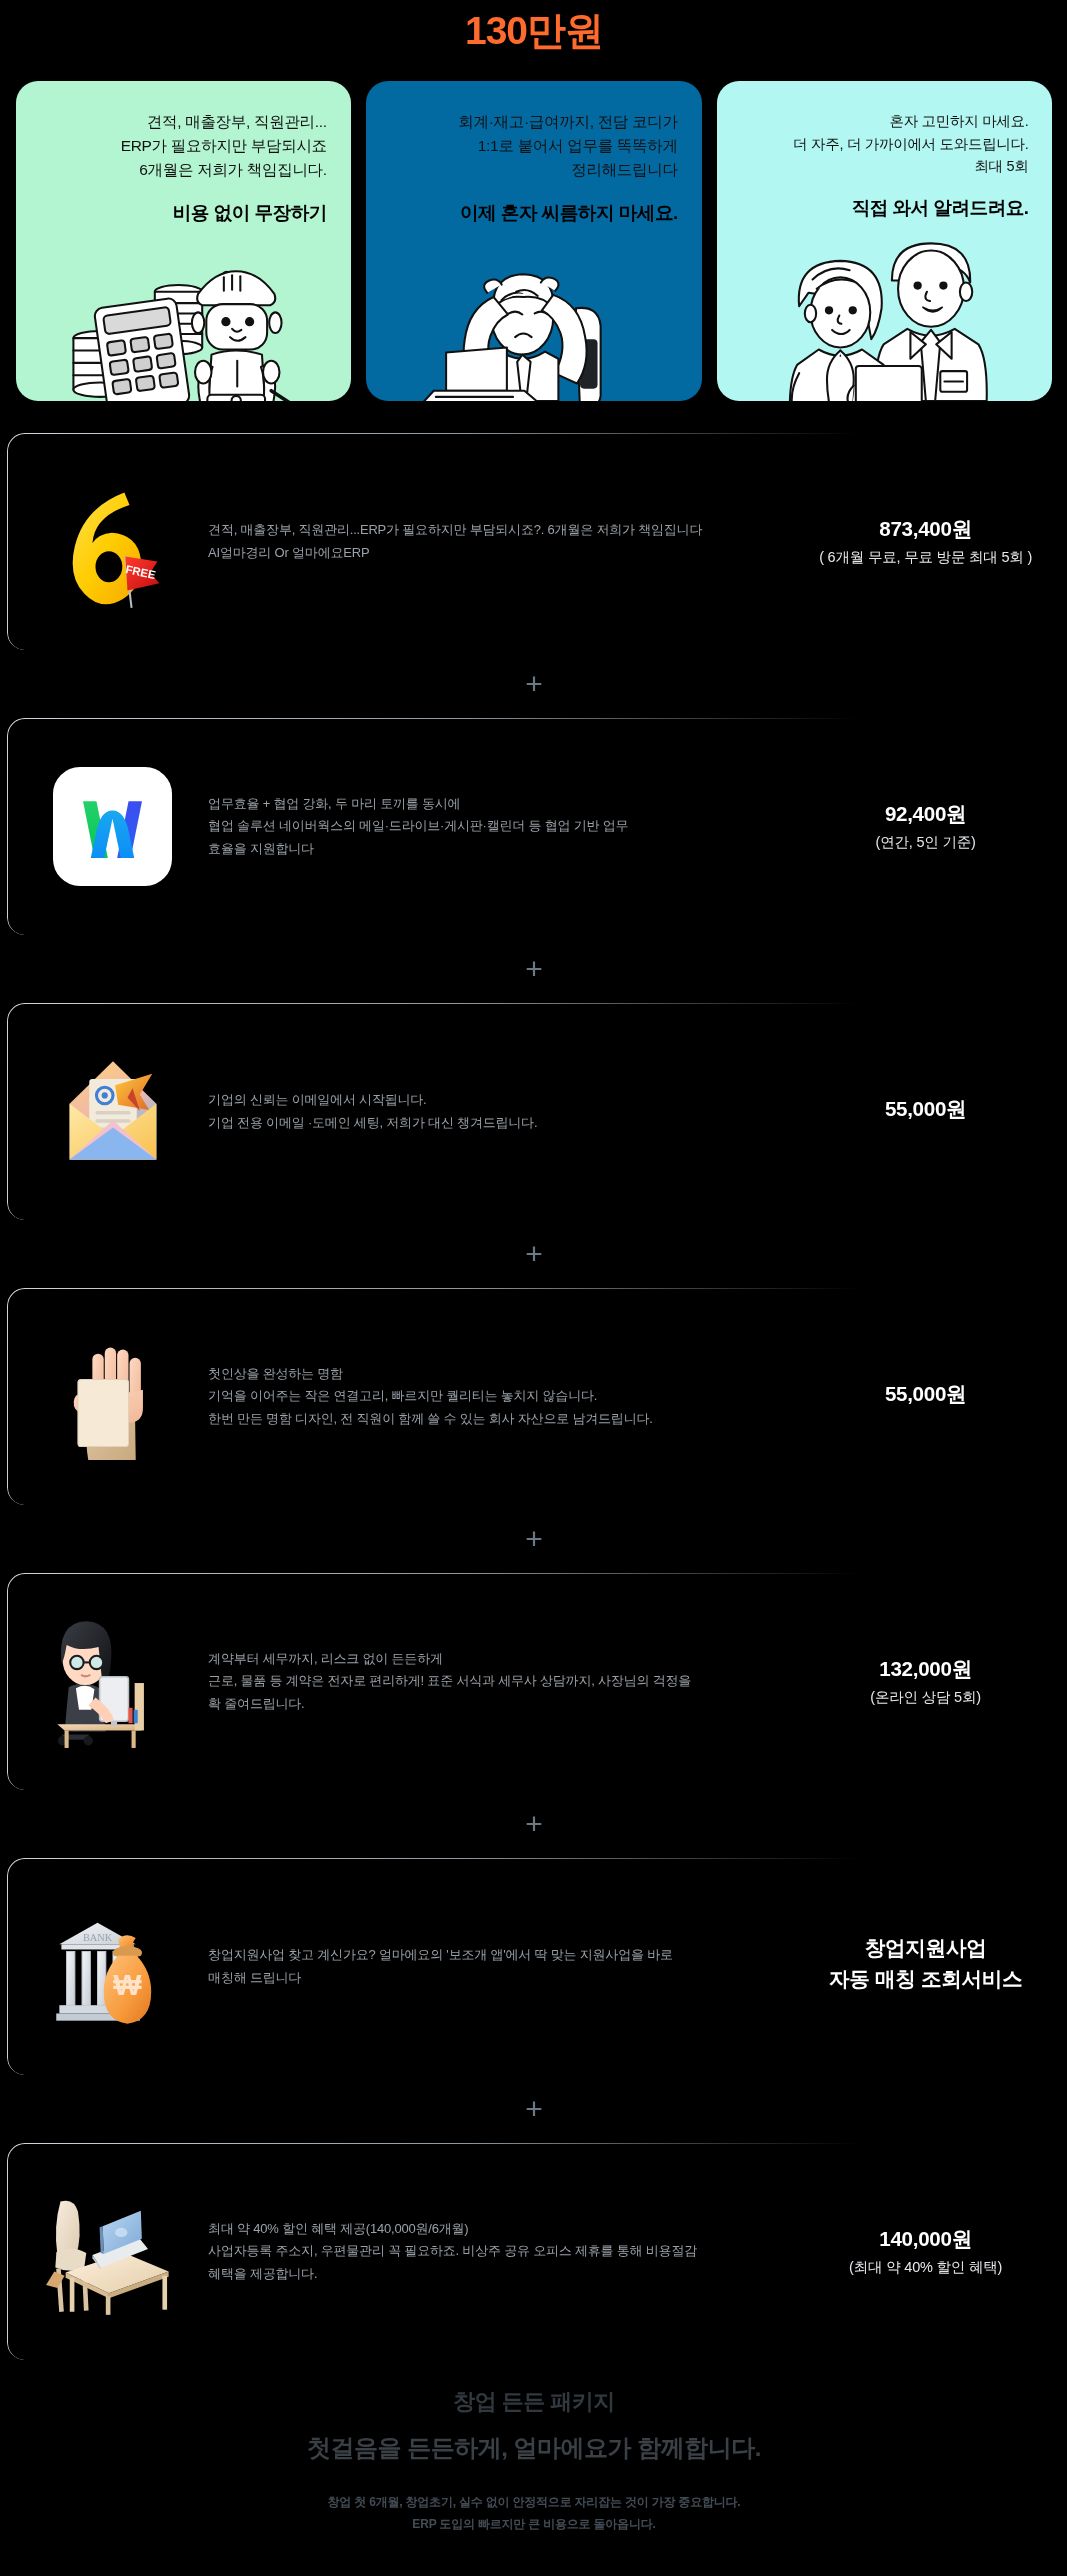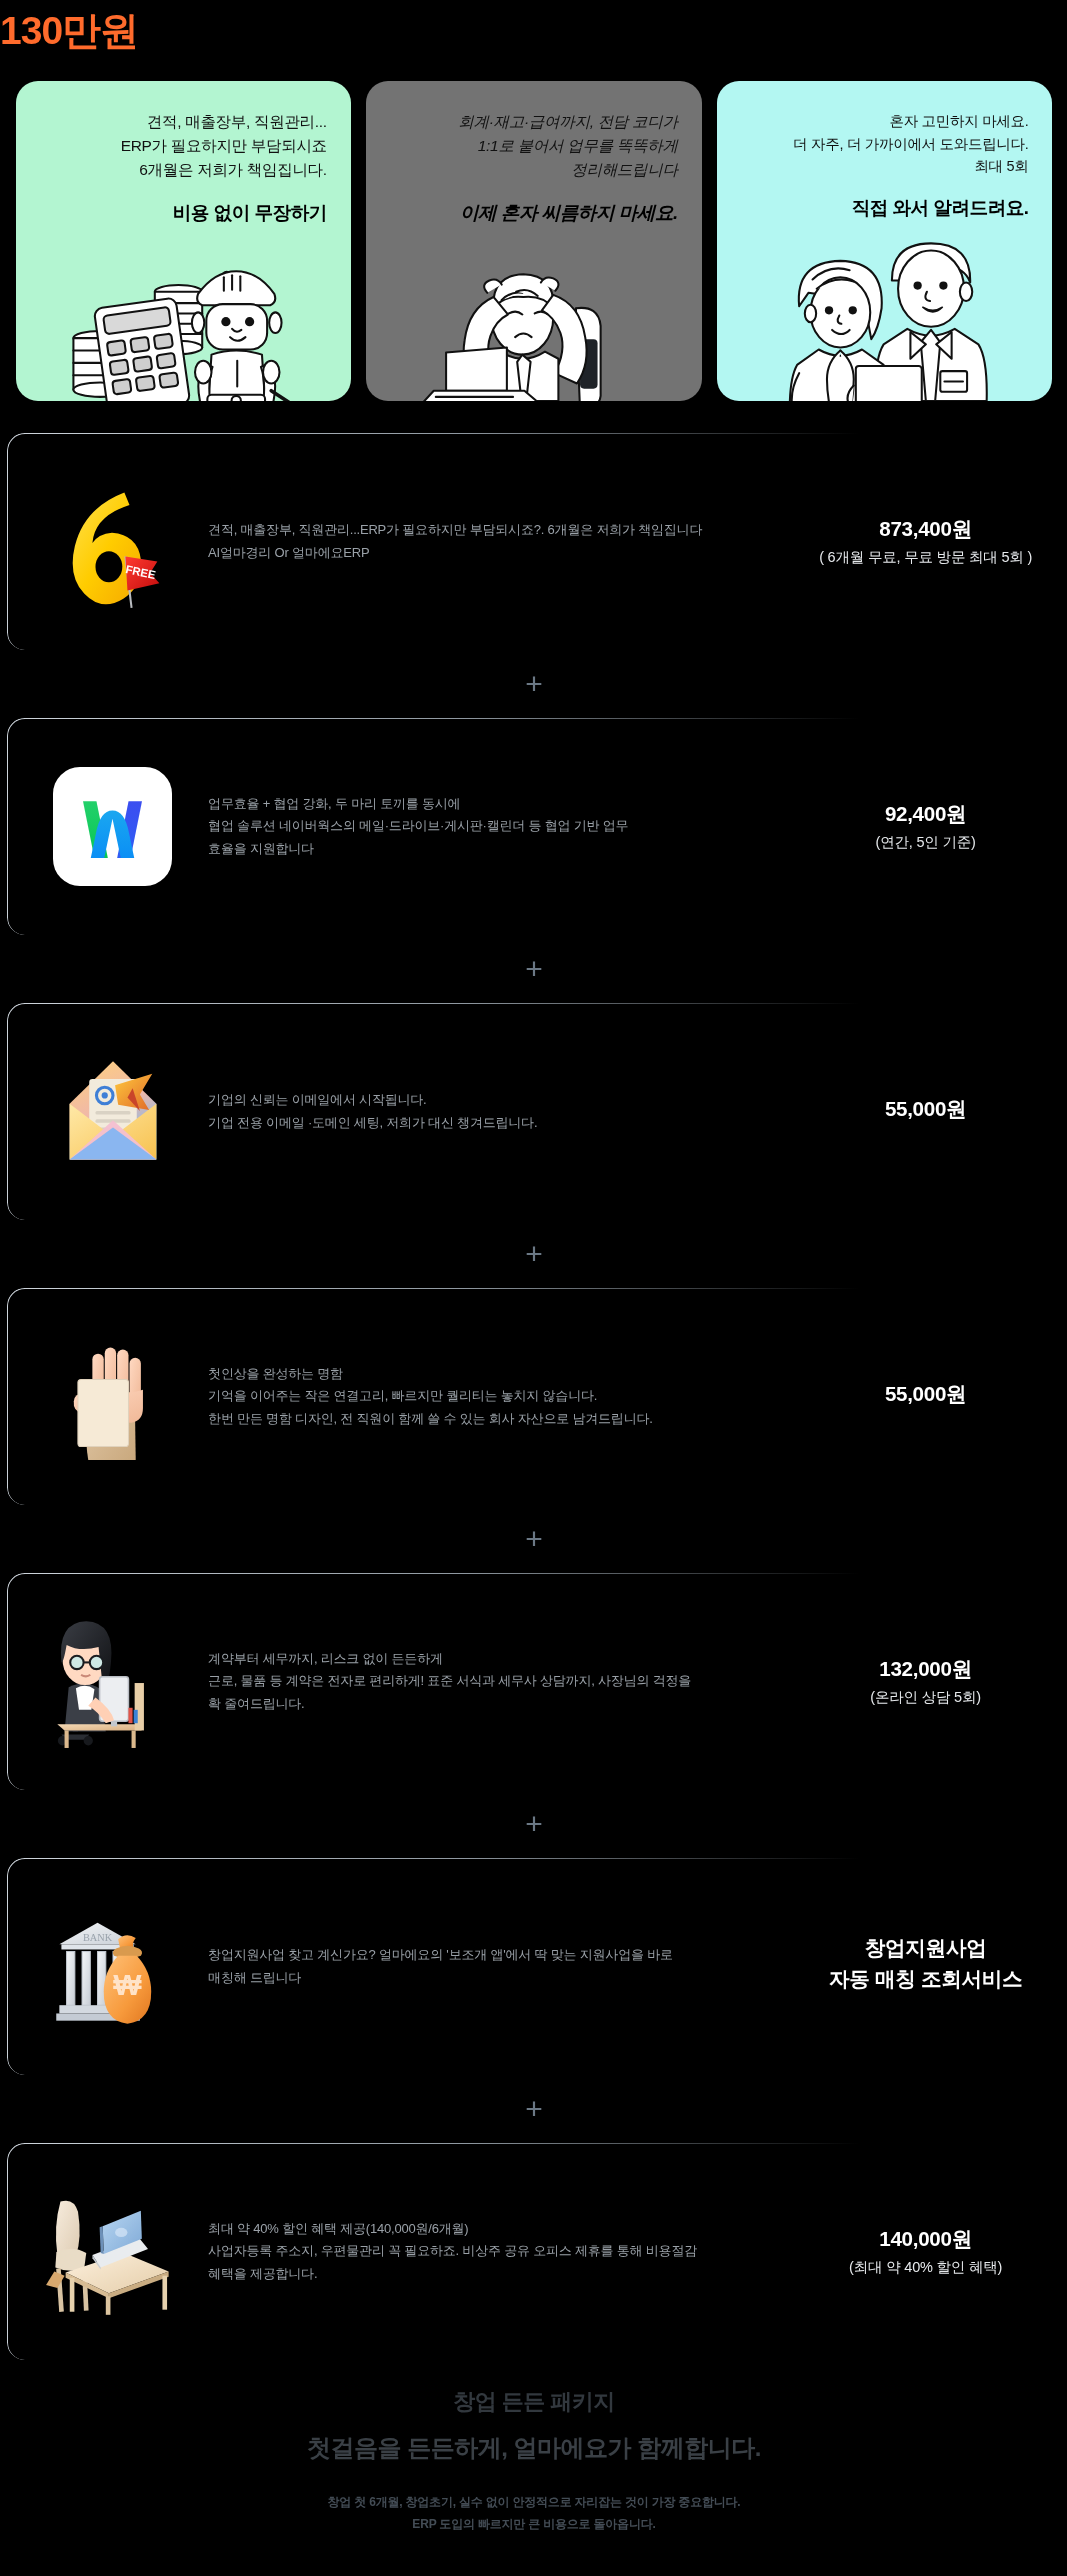--- a/index.html
+++ b/index.html
@@ -14,20 +14,21 @@
     width: 1068px;
     min-height: 2576px;
     position: relative;
     overflow-x: hidden;
   }
 
   
   .hero-title-wrap {
     width: 100%;
     padding-top: 10.3px;
+    text-align: center;
   }
   .hero-title {
     font-size: 39px;
     font-weight: 800;
     color: #ff6b2c;
     letter-spacing: -1px;
     line-height: 1.1;
     display: inline-block;
   }
 
@@ -41,21 +42,21 @@
   .promo-card {
     flex: 1 1 0;
     border-radius: 22px;
     min-height: 320px;
     position: relative;
     overflow: hidden;
     padding: 29px 24px 0 24px;
     text-align: right;
   }
   .promo-card.c1 { background: #b3f5d1; }
-  .promo-card.c2 { background: #737373; font-style: italic; }
+  .promo-card.c2 { background: #0369a1; }
   .promo-card.c3 { background: #b3f7f2; }
 
   .promo-lead {
     font-size: 15.5px;
     line-height: 1.55;
     color: #111;
     font-weight: 400;
     letter-spacing: -0.3px;
     white-space: pre-line;
   }

